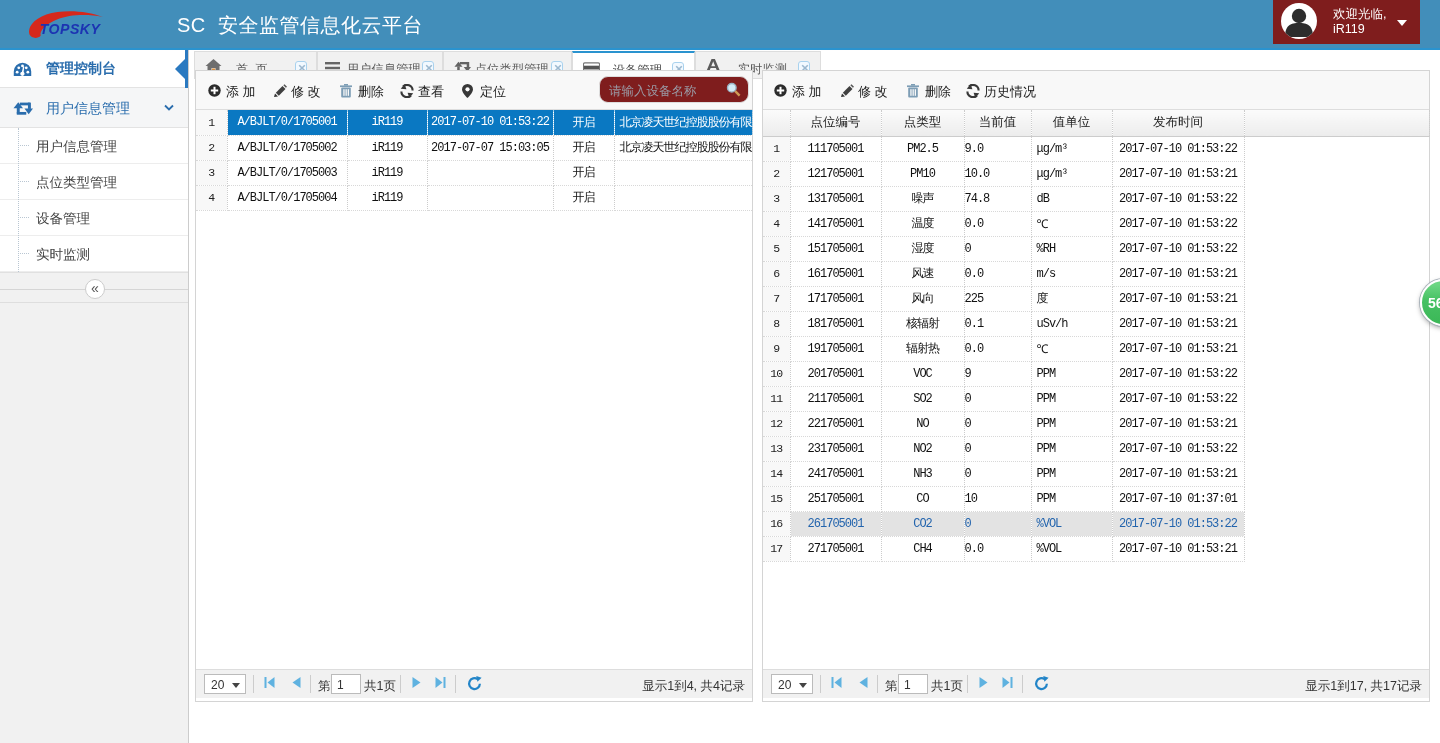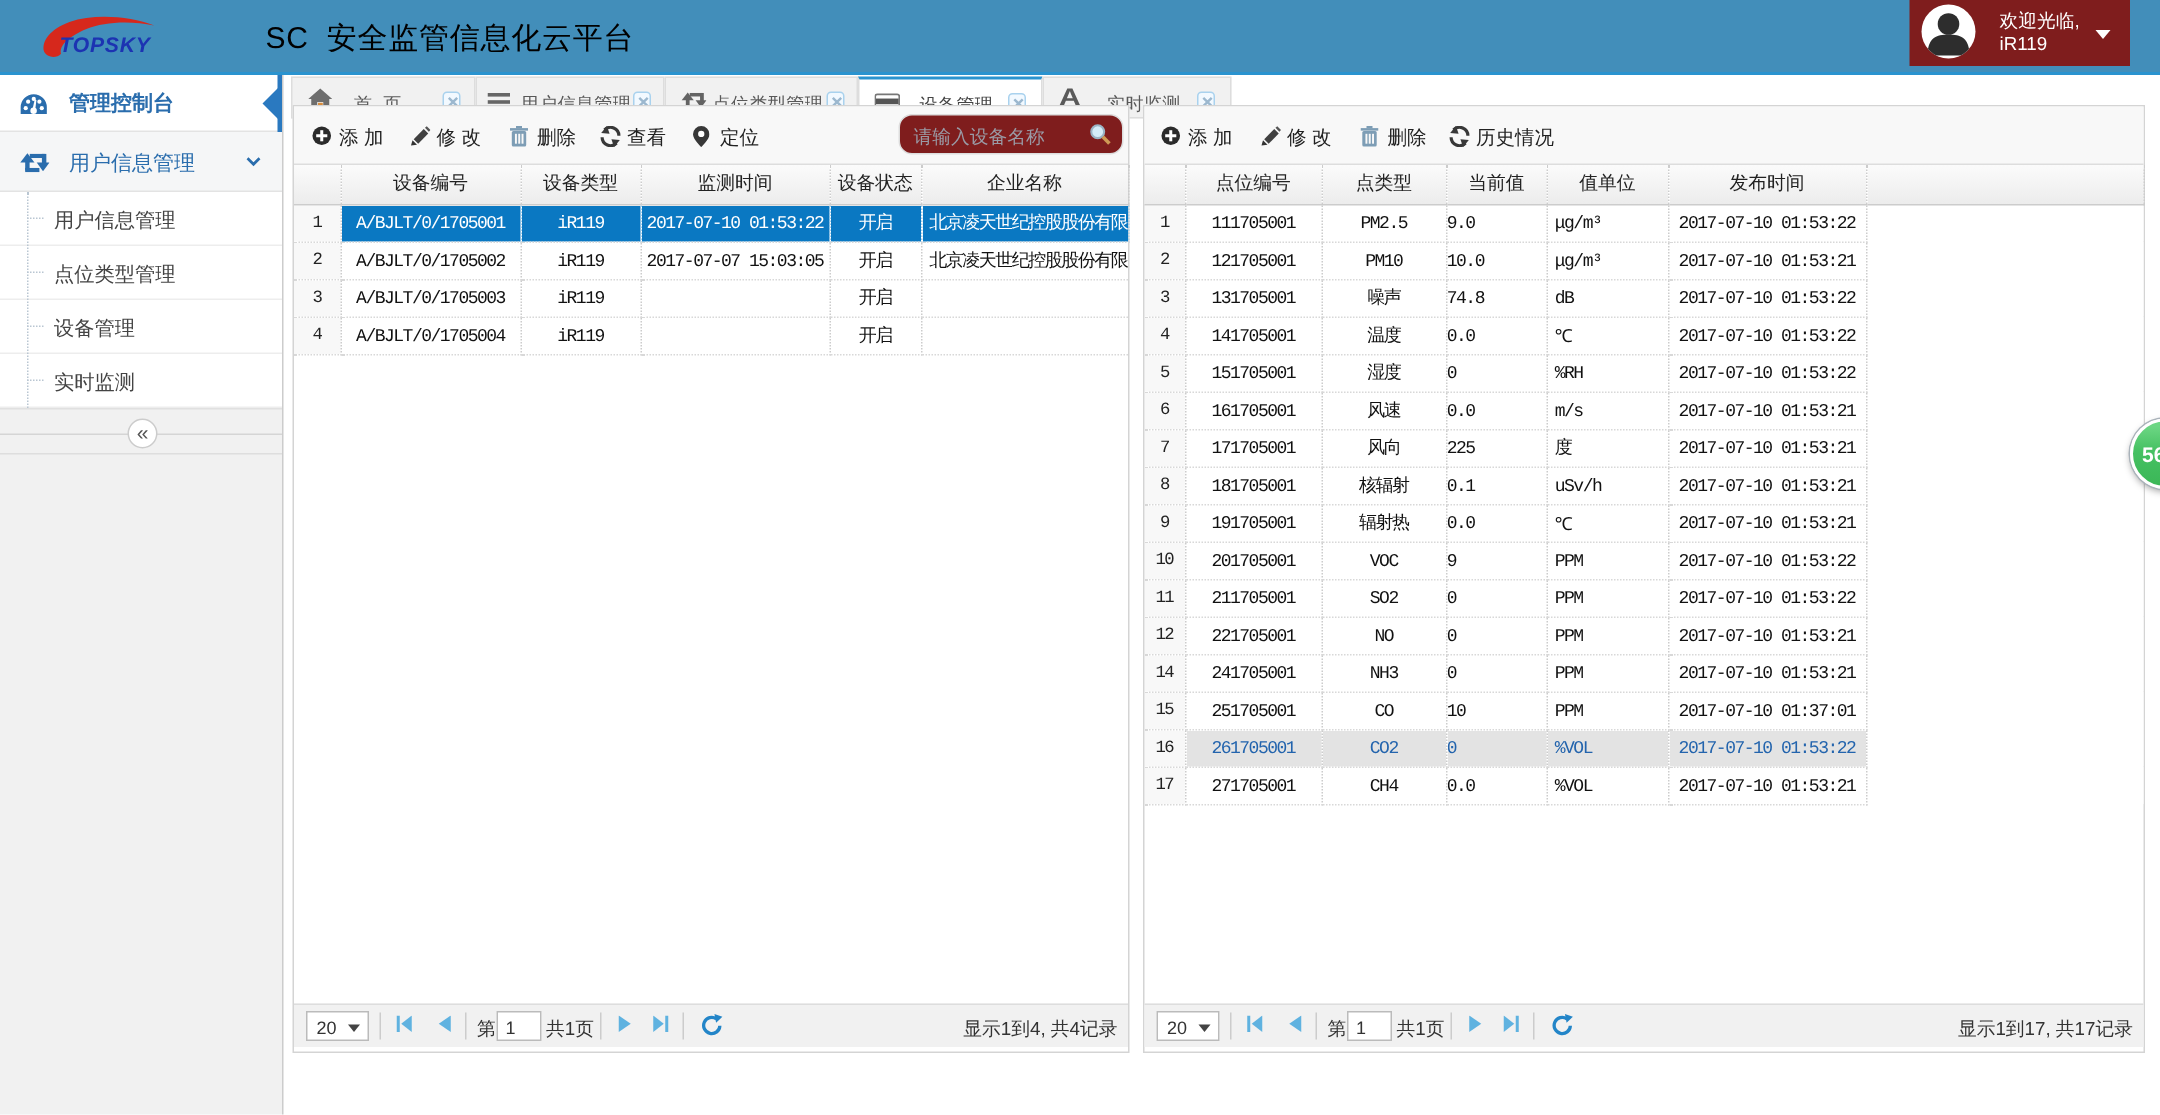--- a/index.html
+++ b/index.html
@@ -1,20 +1,20 @@
 <!DOCTYPE html>
 <html><head>
 <meta charset="utf-8">
 <style>
 *{margin:0;padding:0;box-sizing:border-box;}
 html,body{width:1440px;height:743px;overflow:hidden;background:#fff;font-family:"Liberation Sans",sans-serif;}
 #hdr{position:absolute;left:0;top:0;width:1440px;height:48px;background:#428eba;}
 #hdrline{position:absolute;left:0;top:48px;width:1440px;height:2px;background:#2a93cf;}
 #logo{position:absolute;left:25px;top:8px;width:85px;height:32px;}
-#title{position:absolute;left:177px;top:12px;color:#000000;font-size:20px;letter-spacing:0.5px;white-space:nowrap;}
+#title{position:absolute;left:177px;top:12px;color:#ffffff;font-size:20px;letter-spacing:0.5px;white-space:nowrap;}
 #userbox{position:absolute;left:1273px;top:0;width:147px;height:44px;background:#7f1d1d;}
 #avatar{position:absolute;left:8px;top:3px;width:36px;height:36px;border-radius:50%;background:#fff;overflow:hidden;}
 #uwel{position:absolute;left:60px;top:6px;color:#fff;font-size:12.5px;}
 #uid{position:absolute;left:60px;top:22px;color:#fff;font-size:12.5px;}
 #ucaret{position:absolute;left:124px;top:20px;width:0;height:0;border-left:5px solid transparent;border-right:5px solid transparent;border-top:6.5px solid #fff;}
 
 #side{position:absolute;left:0;top:50px;width:189px;height:693px;background:#fff;border-right:1px solid #ccc;}
 .mitem{position:relative;width:100%;}
 #mi1{height:38px;background:#fff;border-bottom:1px solid #e3e3e3;}
 #mi1 .mtext{position:absolute;left:46px;top:10px;font-size:14px;font-weight:bold;color:#2a6dad;}
@@ -272,28 +272,20 @@
 <table class="grid" style="width:556px;">
 <colgroup>
         <col style="width:31px">
         <col style="width:120px">
         <col style="width:80px">
         <col style="width:126px">
         <col style="width:61px">
         <col style="width:138px">
       </colgroup>
 <tbody>
-        <tr class="hd">
-          <th></th>
-          <th>设备编号</th>
-          <th>设备类型</th>
-          <th>监测时间</th>
-          <th>设备状态</th>
-          <th class="last">企业名称</th>
-        </tr>
 <tr class="sel">
           <td class="num">1</td>
           <td>A/BJLT/0/1705001</td>
           <td>iR119</td>
           <td>2017-07-10 01:53:22</td>
           <td>开启</td>
           <td class="corp last">北京凌天世纪控股股份有限公司</td>
         </tr>
 <tr>
           <td class="num">2</td>
@@ -515,20 +507,29 @@
 <tr>
           <td class="num">12</td>
           <td>221705001</td>
           <td>NO</td>
           <td class="r">0</td>
           <td class="l">PPM</td>
           <td>2017-07-10 01:53:21</td>
           <td class="filler"></td>
         </tr>
 <tr>
+          <td class="num">13</td>
+          <td>231705001</td>
+          <td>NO2</td>
+          <td class="r">0</td>
+          <td class="l">PPM</td>
+          <td>2017-07-10 01:53:22</td>
+          <td class="filler"></td>
+        </tr>
+<tr>
           <td class="num">14</td>
           <td>241705001</td>
           <td>NH3</td>
           <td class="r">0</td>
           <td class="l">PPM</td>
           <td>2017-07-10 01:53:21</td>
           <td class="filler"></td>
         </tr>
 <tr>
           <td class="num">15</td>

